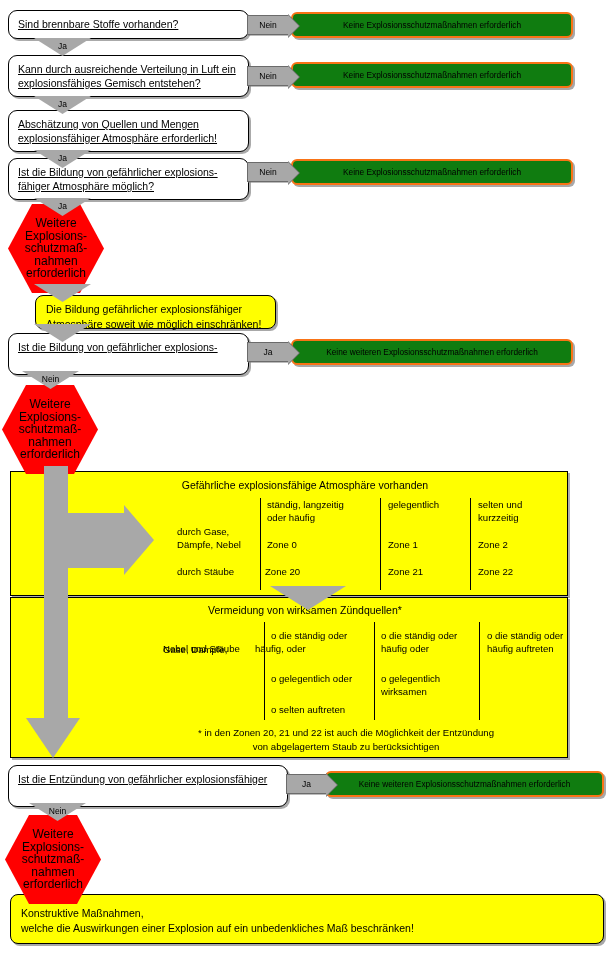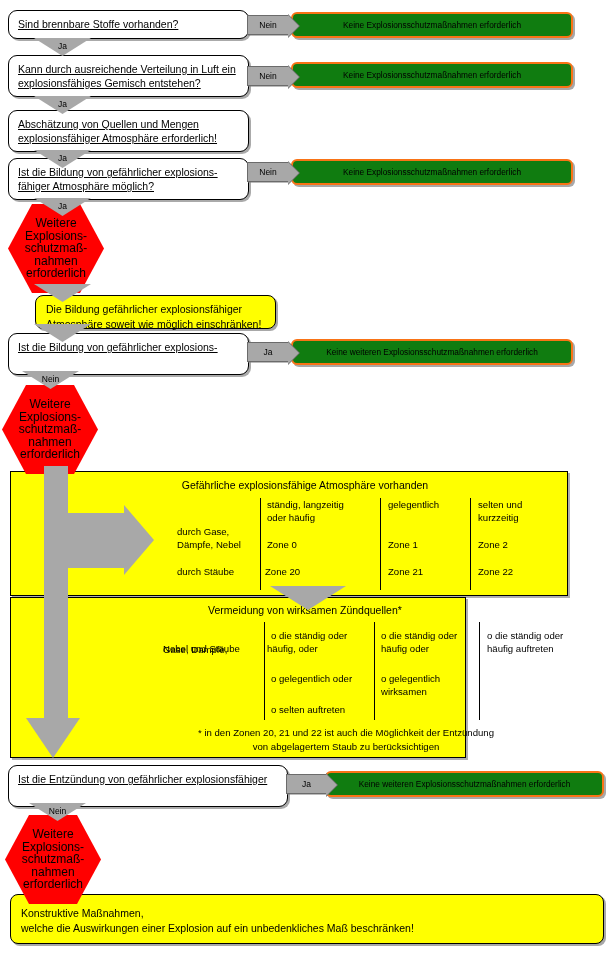--- a/index.html
+++ b/index.html
@@ -265,32 +265,32 @@
     <div class="cell" style="left:467px;top:66px;">Zone  2</div>
 
     <div class="cell" style="left:166px;top:93px;">durch Stäube</div>
     <div class="cell" style="left:254px;top:93px;">Zone 20</div>
     <div class="cell" style="left:377px;top:93px;">Zone 21</div>
     <div class="cell" style="left:467px;top:93px;">Zone 22</div>
   </div>
 
   <div class="panelarrow" style="left:270px;top:586px;width:76px;height:24px;"></div>
 
-  <div class="node bigyellow" style="left:10px;top:597px;width:456px;height:161px;">
+  <div class="node bigyellow" style="left:10px;top:597px;width:558px;height:161px;">
     <div class="panel-title" style="top:6px;left:30px;width:528px;">Vermeidung von wirksamen Zündquellen*</div>
 
     <div class="vline" style="left:253px;top:24px;height:98px;"></div>
     <div class="vline" style="left:363px;top:24px;height:98px;"></div>
     <div class="vline" style="left:468px;top:24px;height:98px;"></div>
 
     <div class="cell" style="left:152px;top:45px;">Gase, Dämpfe,</div>
     <div class="cell" style="left:152px;top:44px;">Nebel und Stäube</div>
 
     <div class="cell" style="left:260px;top:31px;">o die ständig oder</div>
-    <div class="cell" style="left:256px;top:44px;text-align:center;">   häufig, oder</div>
+    <div class="cell" style="left:244px;top:44px;text-align:center;">   häufig, oder</div>
     <div class="cell" style="left:260px;top:74px;">o gelegentlich oder</div>
     <div class="cell" style="left:260px;top:105px;">o selten auftreten</div>
 
     <div class="cell" style="left:370px;top:31px;">o die ständig oder</div>
     <div class="cell" style="left:370px;top:44px;">   häufig oder</div>
     <div class="cell" style="left:370px;top:74px;">o gelegentlich</div>
     <div class="cell" style="left:370px;top:87px;">   wirksamen</div>
 
     <div class="cell" style="left:476px;top:31px;">o die ständig oder</div>
     <div class="cell" style="left:476px;top:44px;">   häufig auftreten</div>

